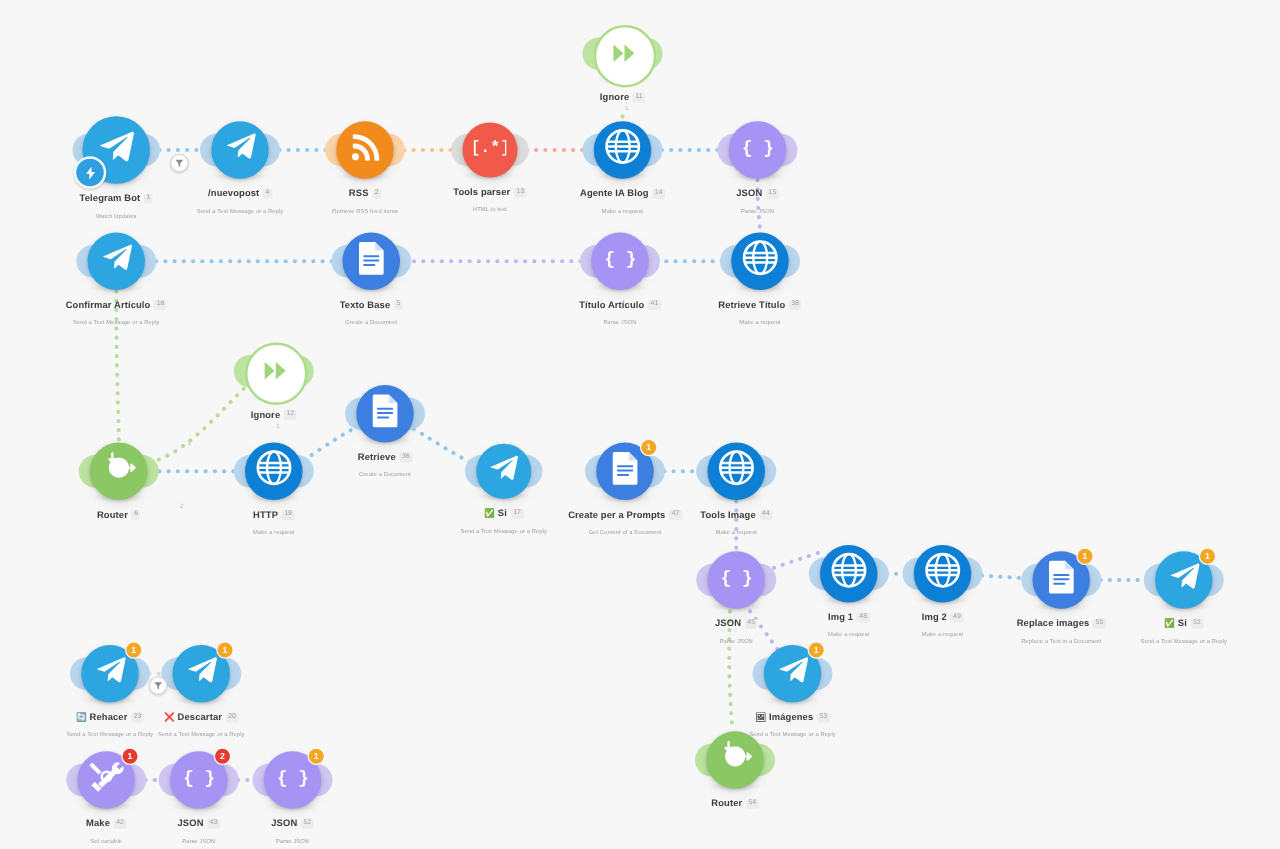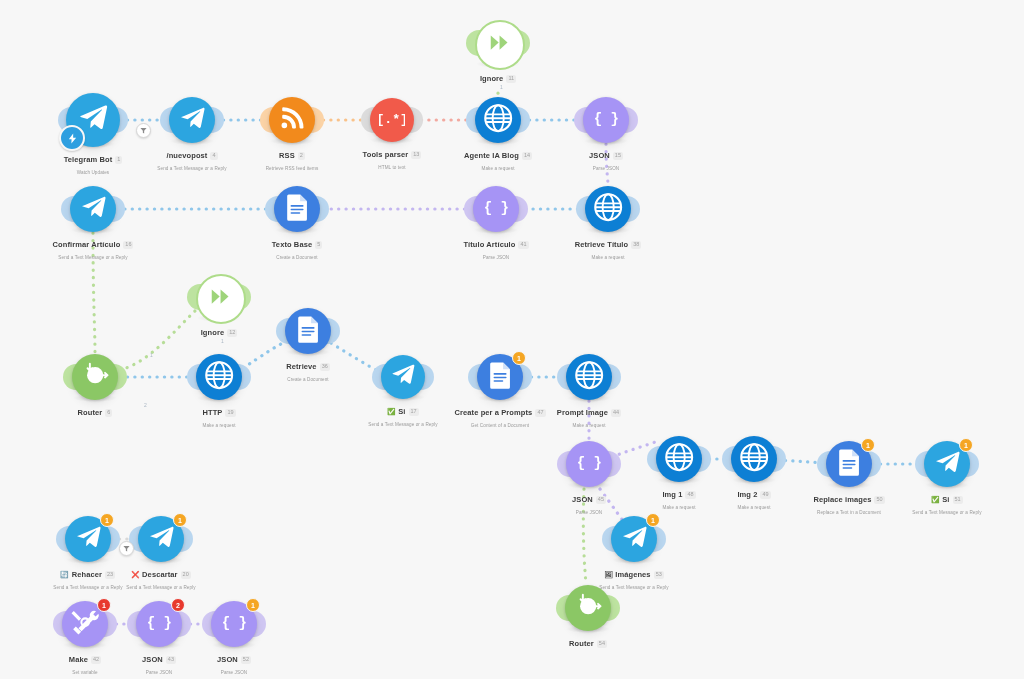--- a/index.html
+++ b/index.html
@@ -439,21 +439,21 @@
         <div class="port out bluelt"></div>
         <div class="port in bluelt"></div>
         <div class="disc" style="background:#0d7fd4;">
           <span><svg width="30.360000000000003" height="30.360000000000003" viewBox="0 0 24 24" aria-hidden="true">
         <circle cx="12" cy="12" r="10.2" fill="none" stroke="#fff" stroke-width="1.7"></circle>
         <ellipse cx="12" cy="12" rx="4.4" ry="10.2" fill="none" stroke="#fff" stroke-width="1.5"></ellipse>
         <path d="M2.2 9h19.6M2.2 15h19.6M1.8 12h20.4" stroke="#fff" stroke-width="1.5"></path>
       </svg></span>
         </div>
         <div class="lbl">
-          <div><span class="title">Prompt Image</span><span class="idchip">44</span></div>
+          <div><span class="title">Tools Image</span><span class="idchip">44</span></div>
           <div class="sub">Make a request</div>
         </div>
       </div>
       <div class="node s46" style="left: 589px; top: 464px;">
         <div class="shadow"></div>
         <div class="port out violet"></div>
         <div class="port in violet"></div>
         <div class="disc" style="background:#a694f5;">
           <span><svg width="26.68" height="26.68" viewBox="0 0 34 24" aria-hidden="true">
         <text x="17" y="18" text-anchor="middle" font-family="Liberation Mono, monospace" font-size="18" font-weight="bold" fill="#ffffff">{ }</text>

